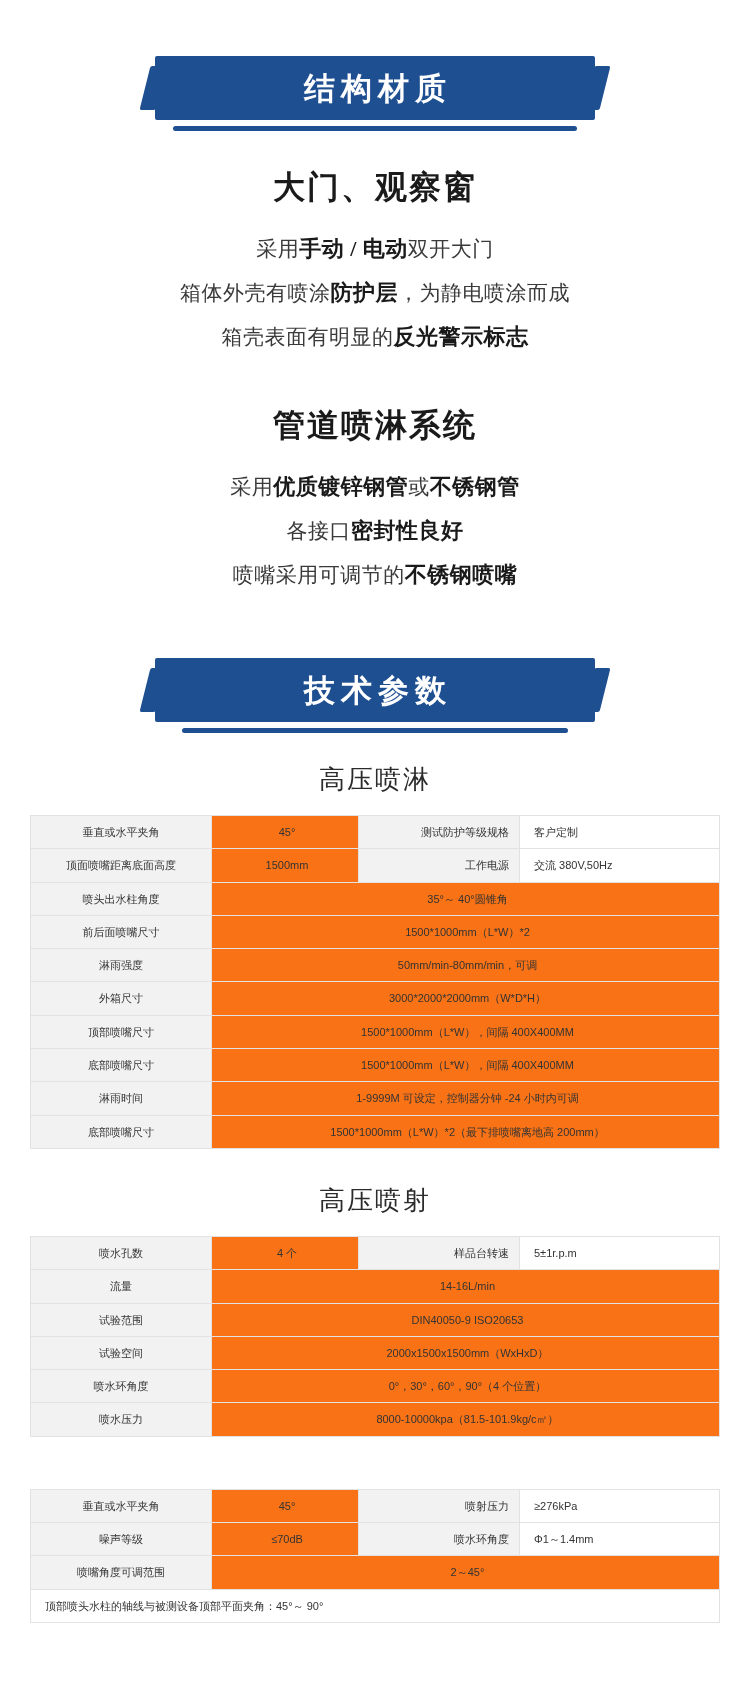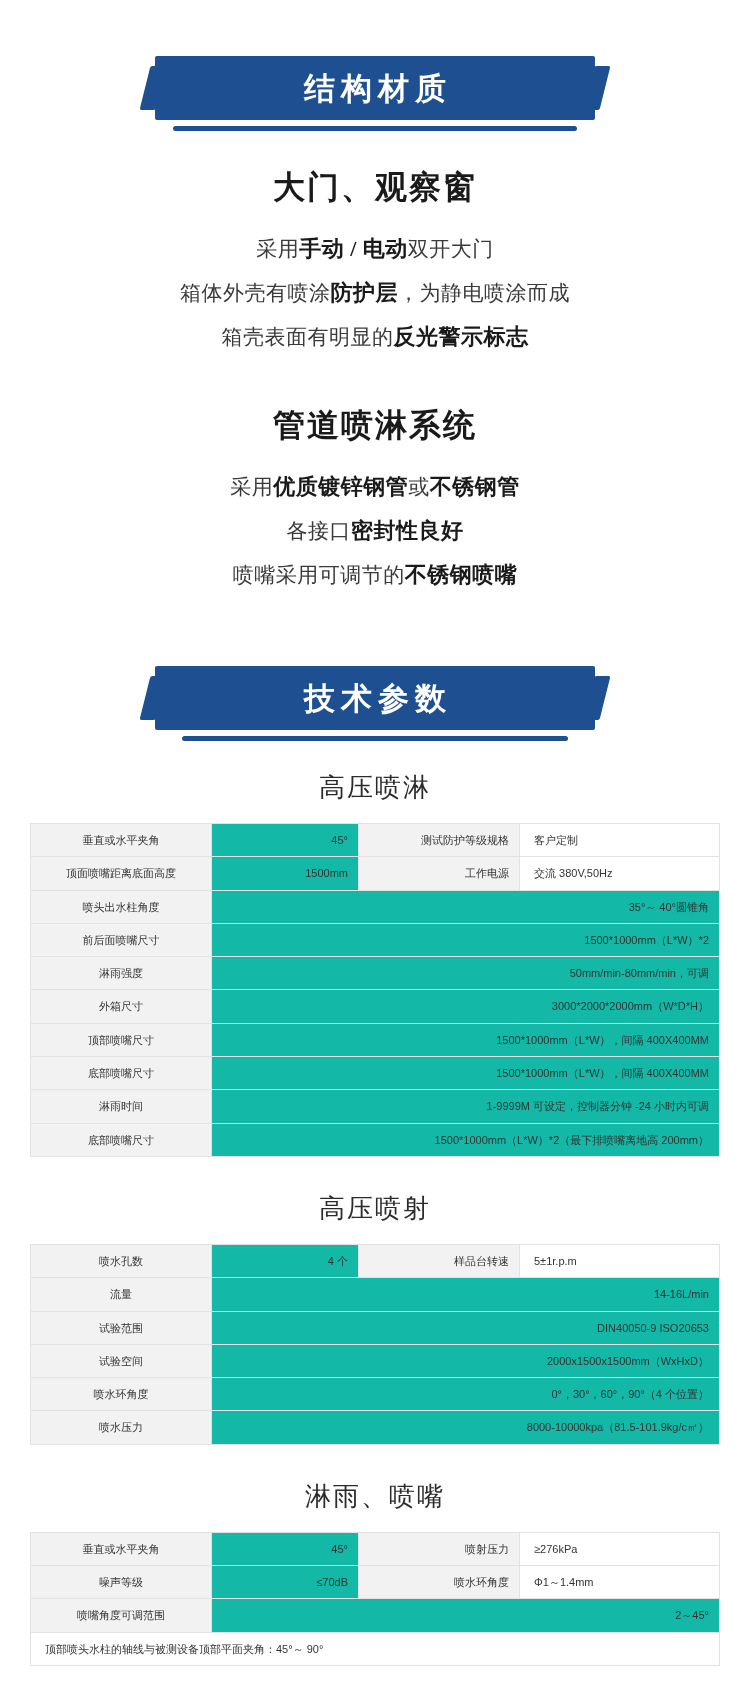--- a/index.html
+++ b/index.html
@@ -32,21 +32,21 @@
     position: relative;
     width: 440px;
     height: 64px;
     background: #1e4f91;
     display: flex;
     align-items: center;
     justify-content: center;
     border-radius: 2px;
   }
   .banner.b1 { margin-top: 56px; }
-  .banner.b2 { margin-top: 16px; }
+  .banner.b2 { margin-top: 8px; }
   .banner::before {
     content: "";
     position: absolute;
     left: -10px;
     top: 10px;
     width: 16px;
     height: 44px;
     background: #1e4f91;
     transform: skewX(-14deg);
     border-radius: 2px;
@@ -129,22 +129,22 @@
     line-height: 1.3;
     vertical-align: middle;
   }
   .tbl td.lbl {
     background: #f2f2f2;
     text-align: center;
     color: #333;
     width: 160px;
   }
   .tbl td.val {
-    background: #14b8a6;
-    text-align: right;
+    background: #f97316;
+    text-align: center;
     padding-left: 14px;
   }
   .tbl td.lbl2 {
     background: #f2f2f2;
     text-align: right;
     width: 140px;
   }
   .tbl td.val2 {
     background: #ffffff;
     text-align: left;
@@ -305,21 +305,20 @@
       </tr>
       <tr>
         <td class="lbl">喷水压力</td>
         <td class="val" colspan="3">8000-10000kpa（81.5-101.9kg/c㎡）</td>
       </tr>
     </tbody>
   </table>
 
   <div class="sp-34"></div>
 
-  <div class="table-title">淋雨、喷嘴</div>
   <div class="sp-18"></div>
   <table class="tbl">
     <tbody>
       <tr>
         <td class="lbl">垂直或水平夹角</td>
         <td class="val">45°</td>
         <td class="lbl2">喷射压力</td>
         <td class="val2">≥276kPa</td>
       </tr>
       <tr>

